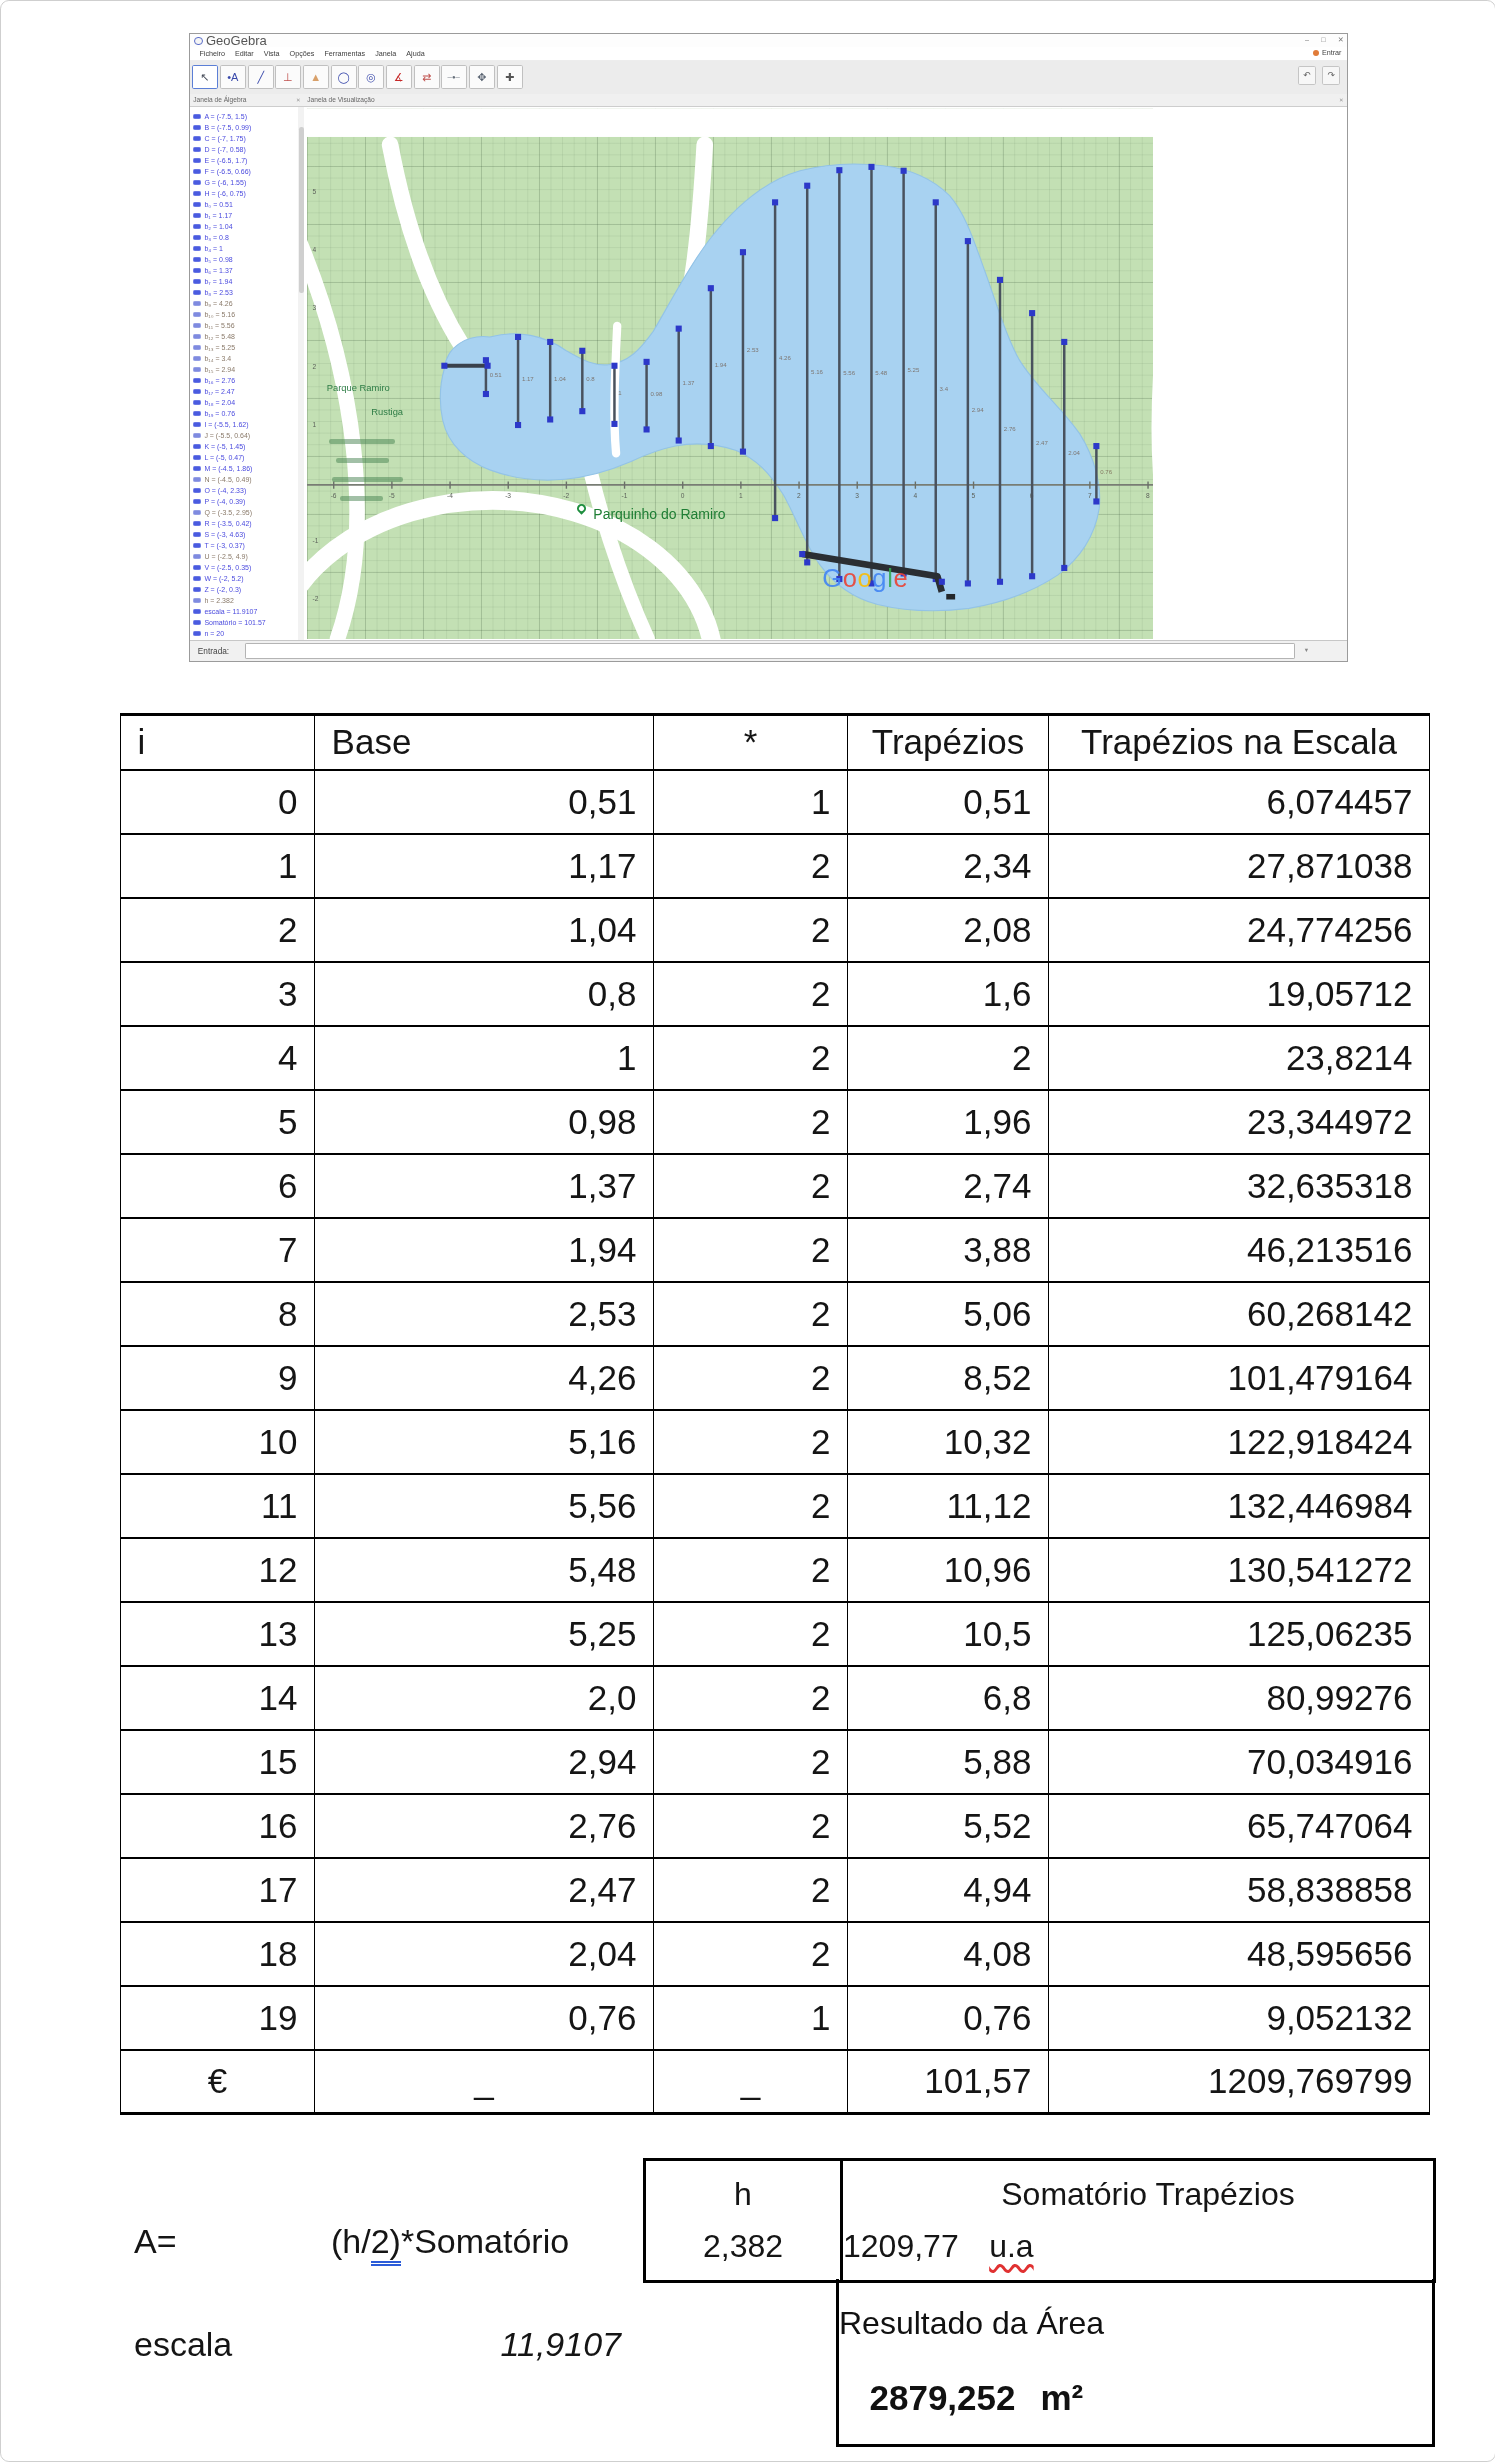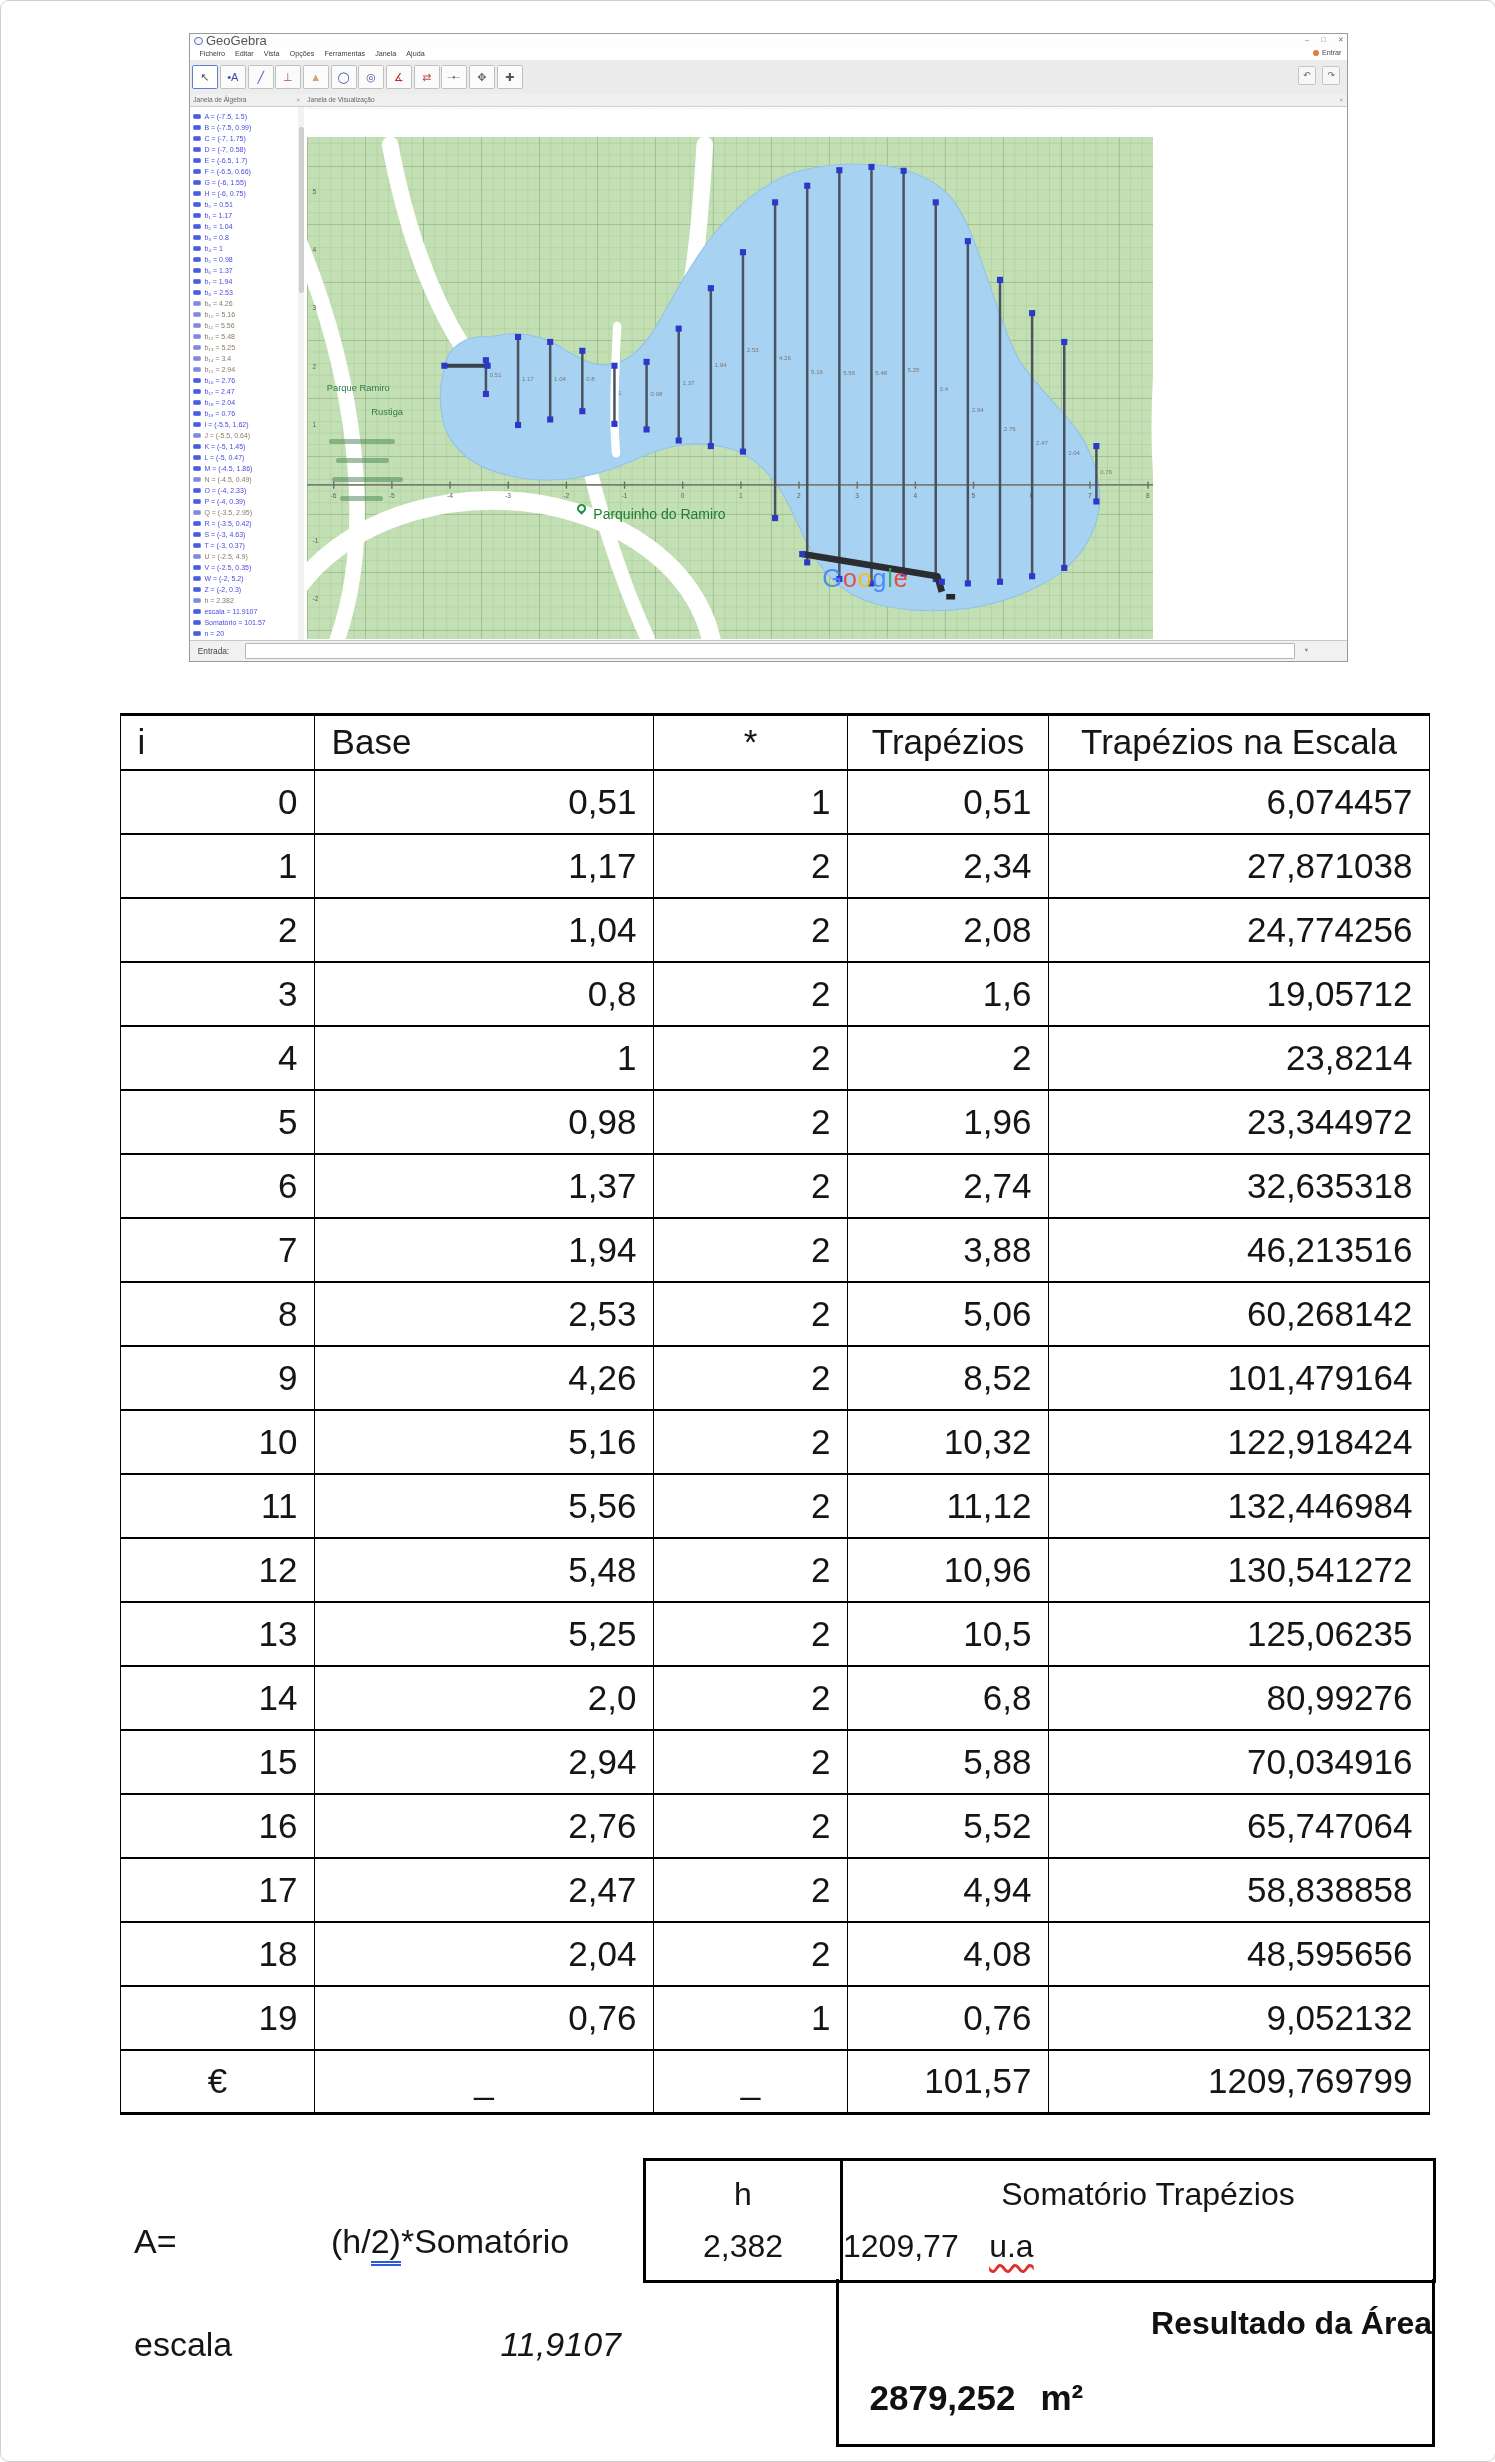--- a/index.html
+++ b/index.html
@@ -87,21 +87,21 @@
            box-sizing:border-box;display:flex;}
   #sum-box .col-h{width:197px;border-right:3.3px solid #000;box-sizing:border-box;
                   display:flex;flex-direction:column;align-items:center;justify-content:space-around;padding:6.6px 0;}
   #sum-box .col-s{flex:1;display:flex;flex-direction:column;justify-content:space-around;padding:6.6px 0;}
   .sum-line{font-size:32px;color:#151515;}
   #sum-value-line{display:flex;align-items:baseline;gap:30.5px;}
   #sum-unit{text-decoration:underline;text-decoration-style:wavy;text-decoration-color:#e03131;
             text-decoration-thickness:2.8px;text-underline-offset:6.6px;}
   #result-box{position:absolute;left:835px;top:2278px;width:599px;height:168px;border:3.9px solid #000;
               border-top:none;box-sizing:border-box;display:flex;flex-direction:column;justify-content:space-around;padding:7.8px 0;}
-  #result-title{font-size:32px;font-weight:bold;text-align:right;}
+  #result-title{font-size:32px;font-weight:normal;text-align:left;}
   #result-line{display:flex;align-items:baseline;gap:25px;padding-left:30.5px;font-size:35px;font-weight:bold;}
 </style>
 </head>
 <body>
 
 <div id="canvas">
 
   <div id="gg-window">
     <div id="gg-titlebar">
       <span class="gg-appicon"></span>

